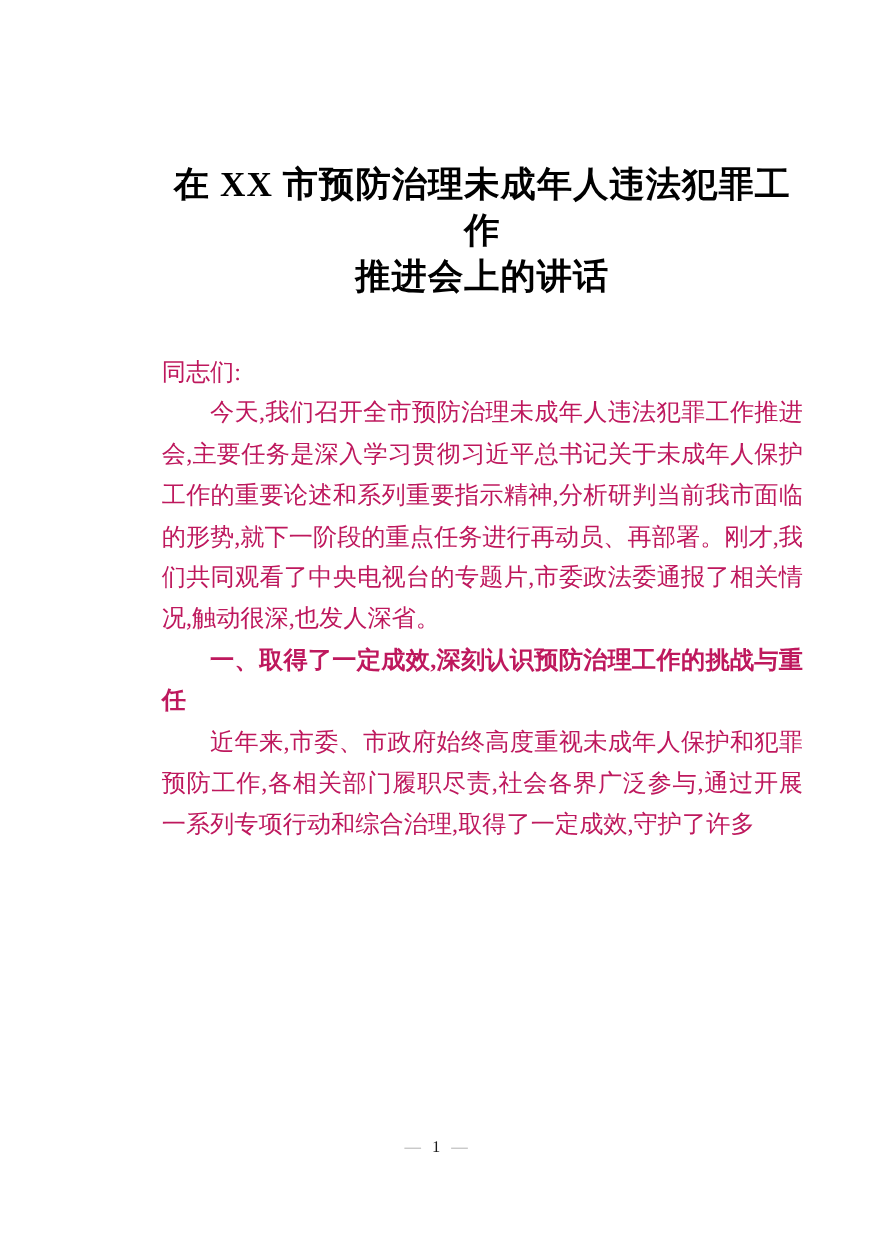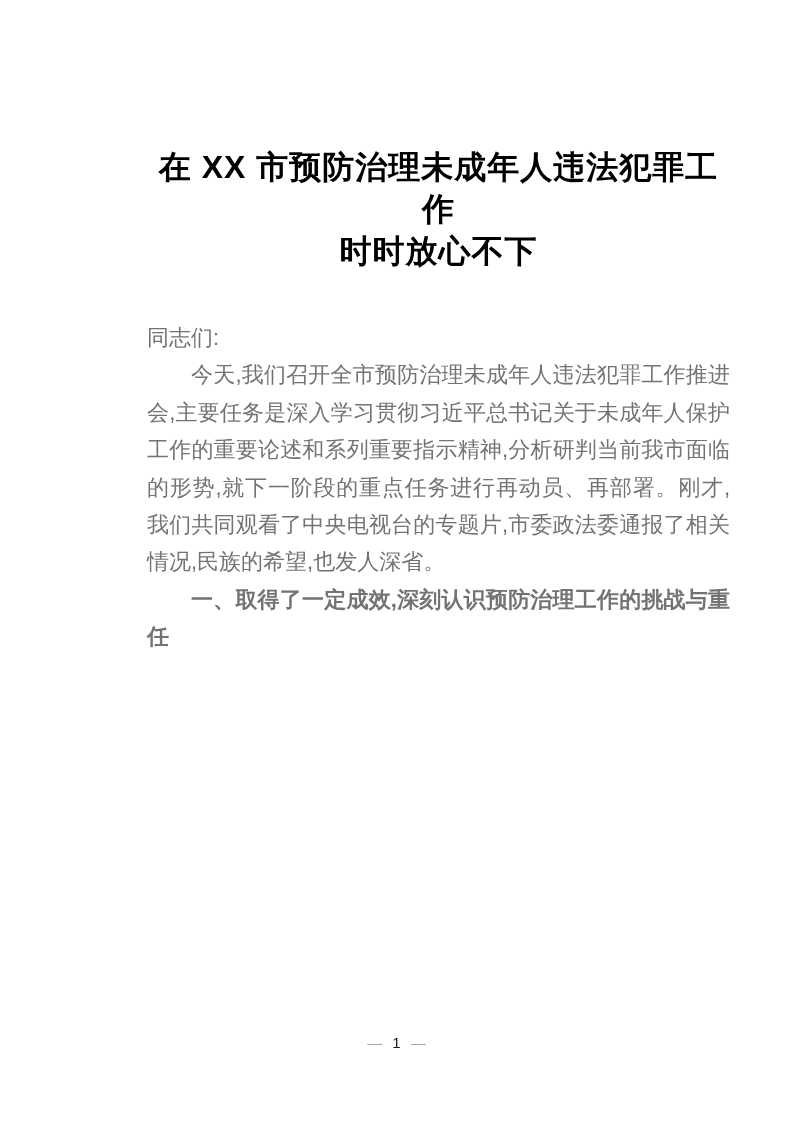--- a/index.html
+++ b/index.html
@@ -7,21 +7,21 @@
     padding: 0;
     background: #ffffff;
   }
   .page {
     position: relative;
     width: 709px;
     height: 1122px;
     margin: 0 auto;
     background: #ffffff;
     overflow: hidden;
-    font-family: Liberation Sans, sans-serif;
+    font-family: Liberation Serif, serif;
     color: #000000;
   }
   .content {
     position: absolute;
     left: 105px;
     top: 146px;
     width: 583px;
   }
   .doc-title {
     margin: 0 0 47px 0;
@@ -33,21 +33,21 @@
     color: #000000;
   }
   .doc-title .title-line {
     display: block;
   }
   .body-text p {
     margin: 0;
     font-size: 22px;
     line-height: 37.4px;
     text-align: justify;
-    color: #737373;
+    color: #be185d;
   }
   .salutation {
     text-indent: 0;
   }
   .para {
     text-indent: 2em;
   }
   .section-heading {
     text-indent: 2em;
     font-weight: bold;
@@ -73,32 +73,33 @@
   }
 </style>
 </head>
 <body>
 
 <div class="page">
   <div class="content">
 
     <h1 class="doc-title">
       <span class="title-line">在 XX 市预防治理未成年人违法犯罪工作</span>
-      <span class="title-line">时时放心不下</span>
+      <span class="title-line">推进会上的讲话</span>
     </h1>
 
     <div class="body-text">
       <p class="salutation">同志们:</p>
 
-      <p class="para">今天,我们召开全市预防治理未成年人违法犯罪工作推进会,主要任务是深入学习贯彻习近平总书记关于未成年人保护工作的重要论述和系列重要指示精神,分析研判当前我市面临的形势,就下一阶段的重点任务进行再动员、再部署。刚才,我们共同观看了中央电视台的专题片,市委政法委通报了相关情况,民族的希望,也发人深省。</p>
+      <p class="para">今天,我们召开全市预防治理未成年人违法犯罪工作推进会,主要任务是深入学习贯彻习近平总书记关于未成年人保护工作的重要论述和系列重要指示精神,分析研判当前我市面临的形势,就下一阶段的重点任务进行再动员、再部署。刚才,我们共同观看了中央电视台的专题片,市委政法委通报了相关情况,触动很深,也发人深省。</p>
 
 
 
       <p class="section-heading">一、取得了一定成效,深刻认识预防治理工作的挑战与重任</p>
 
+      <p class="para">近年来,市委、市政府始终高度重视未成年人保护和犯罪预防工作,各相关部门履职尽责,社会各界广泛参与,通过开展一系列专项行动和综合治理,取得了一定成效,守护了许多</p>
     </div>
 
   </div>
 
   <div class="page-footer">
     <span class="dash">—</span><span class="num">1</span><span class="dash">—</span>
   </div>
 </div>
 
 </body></html>

